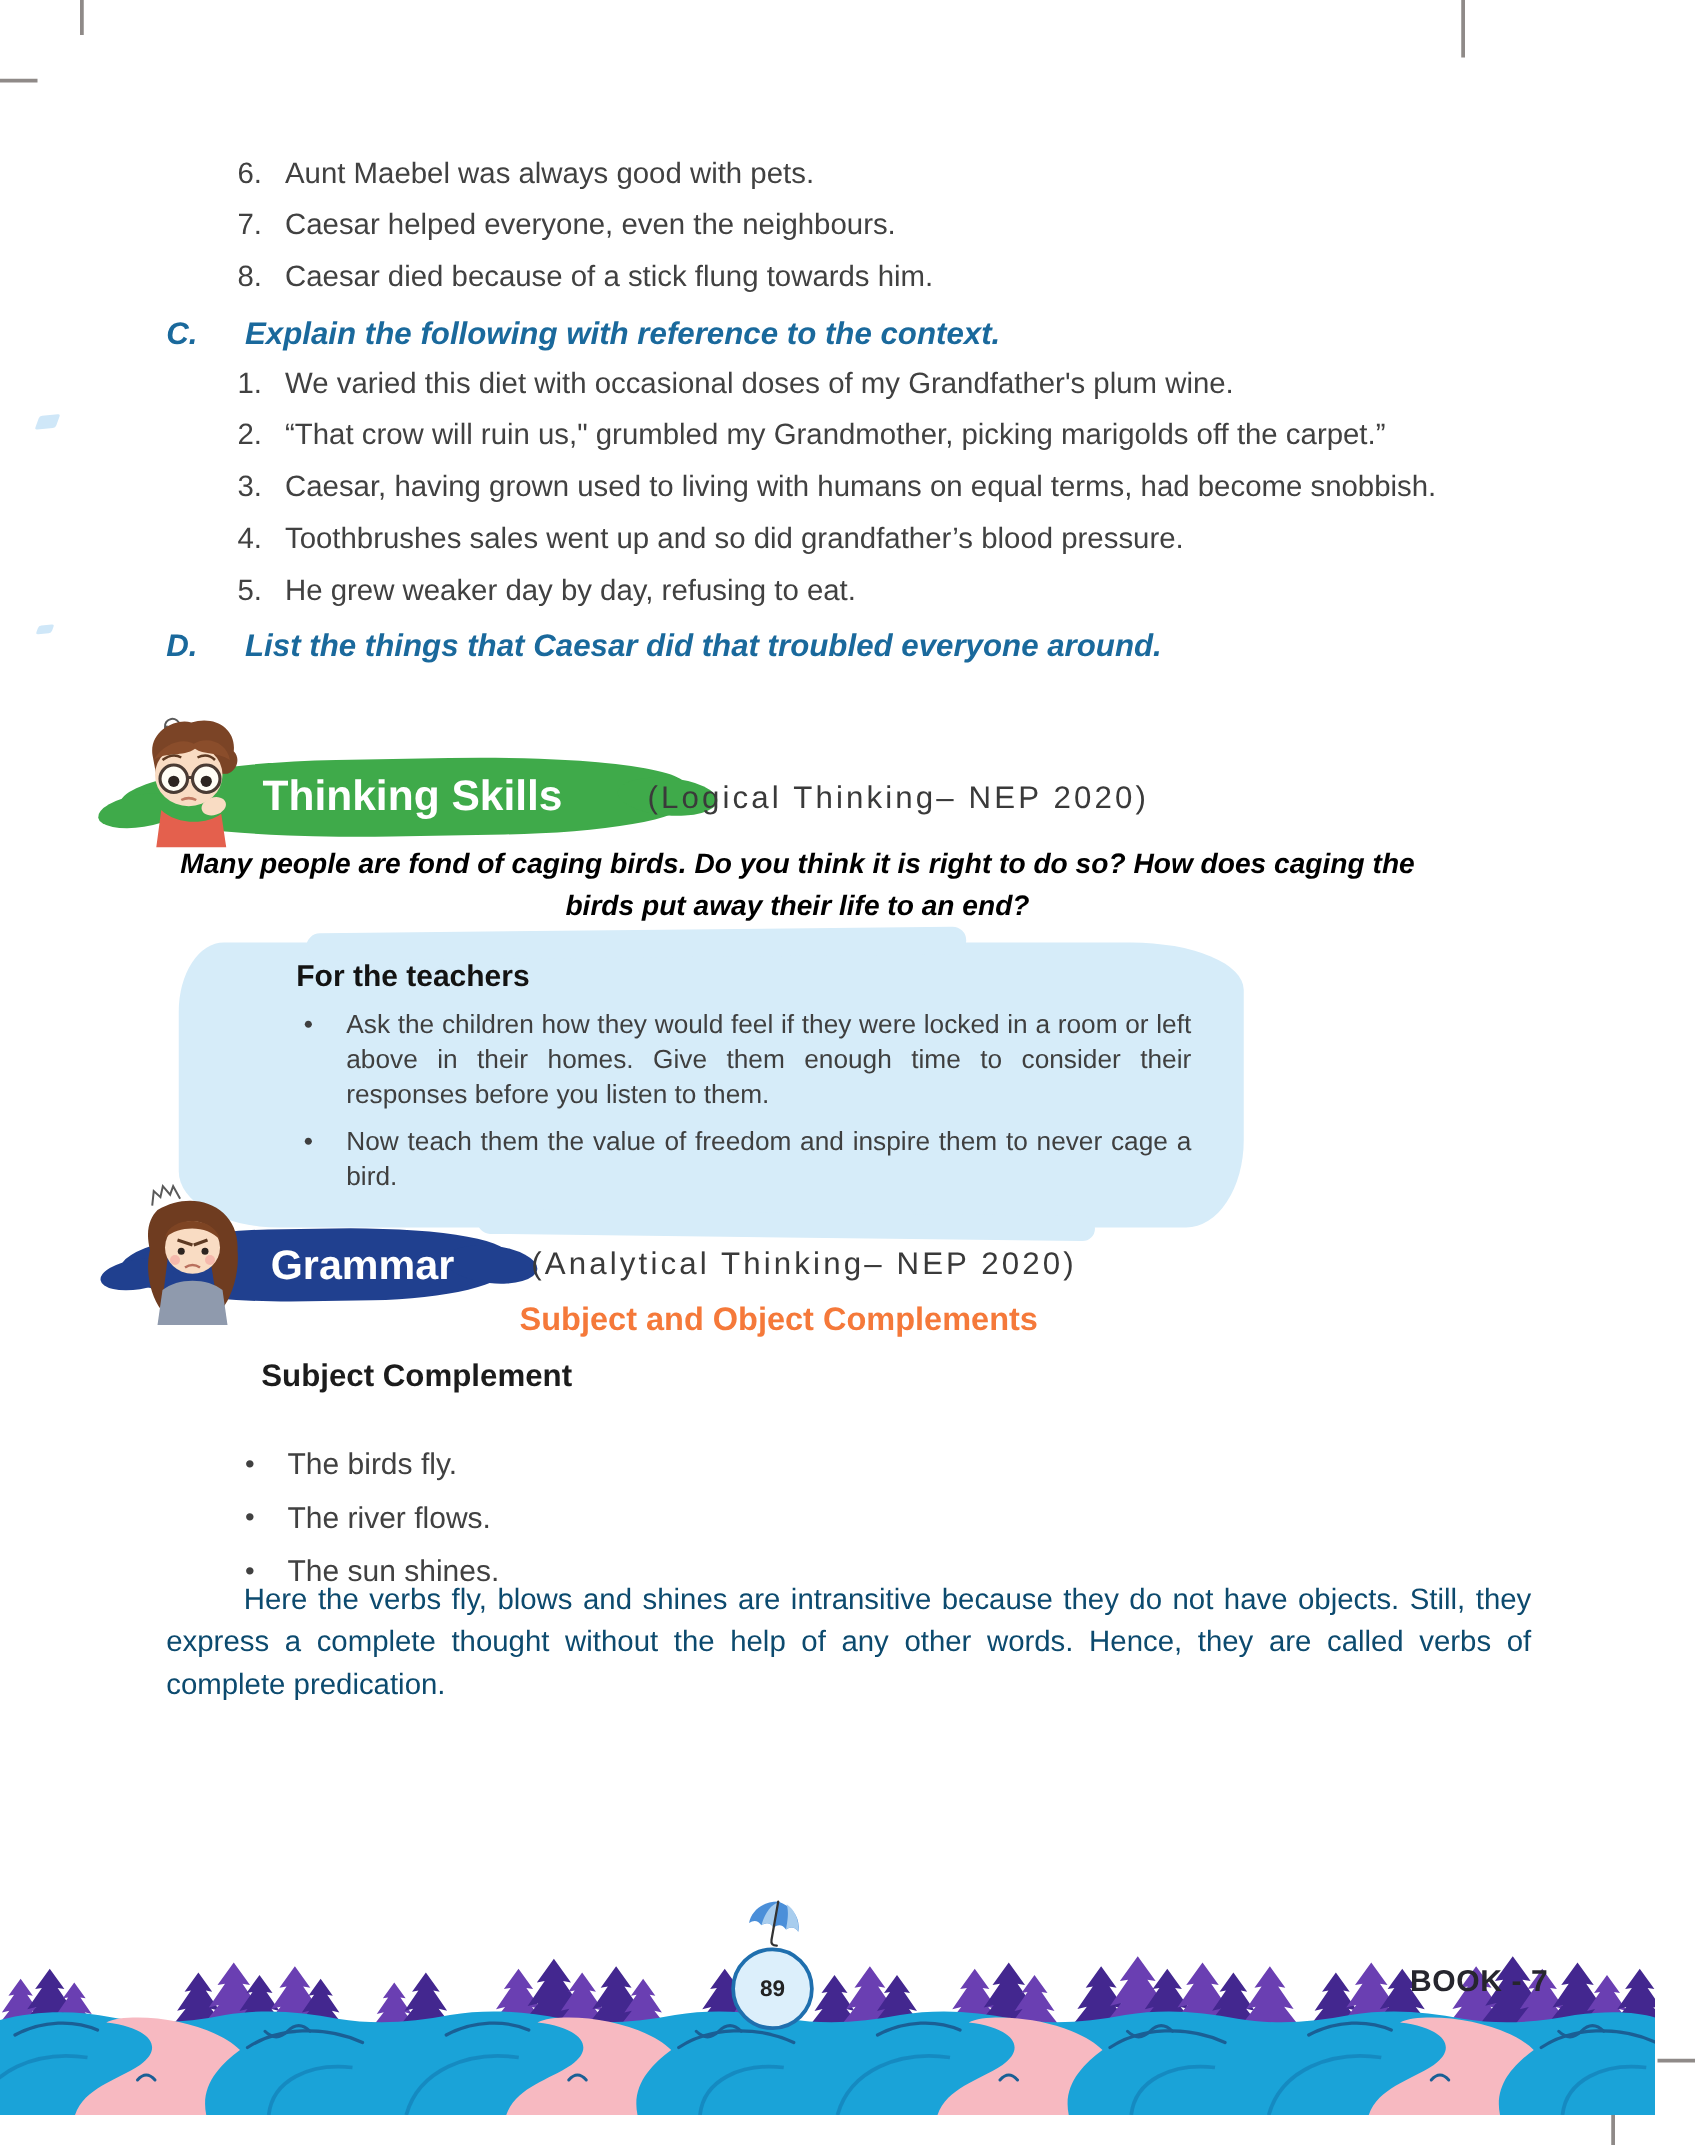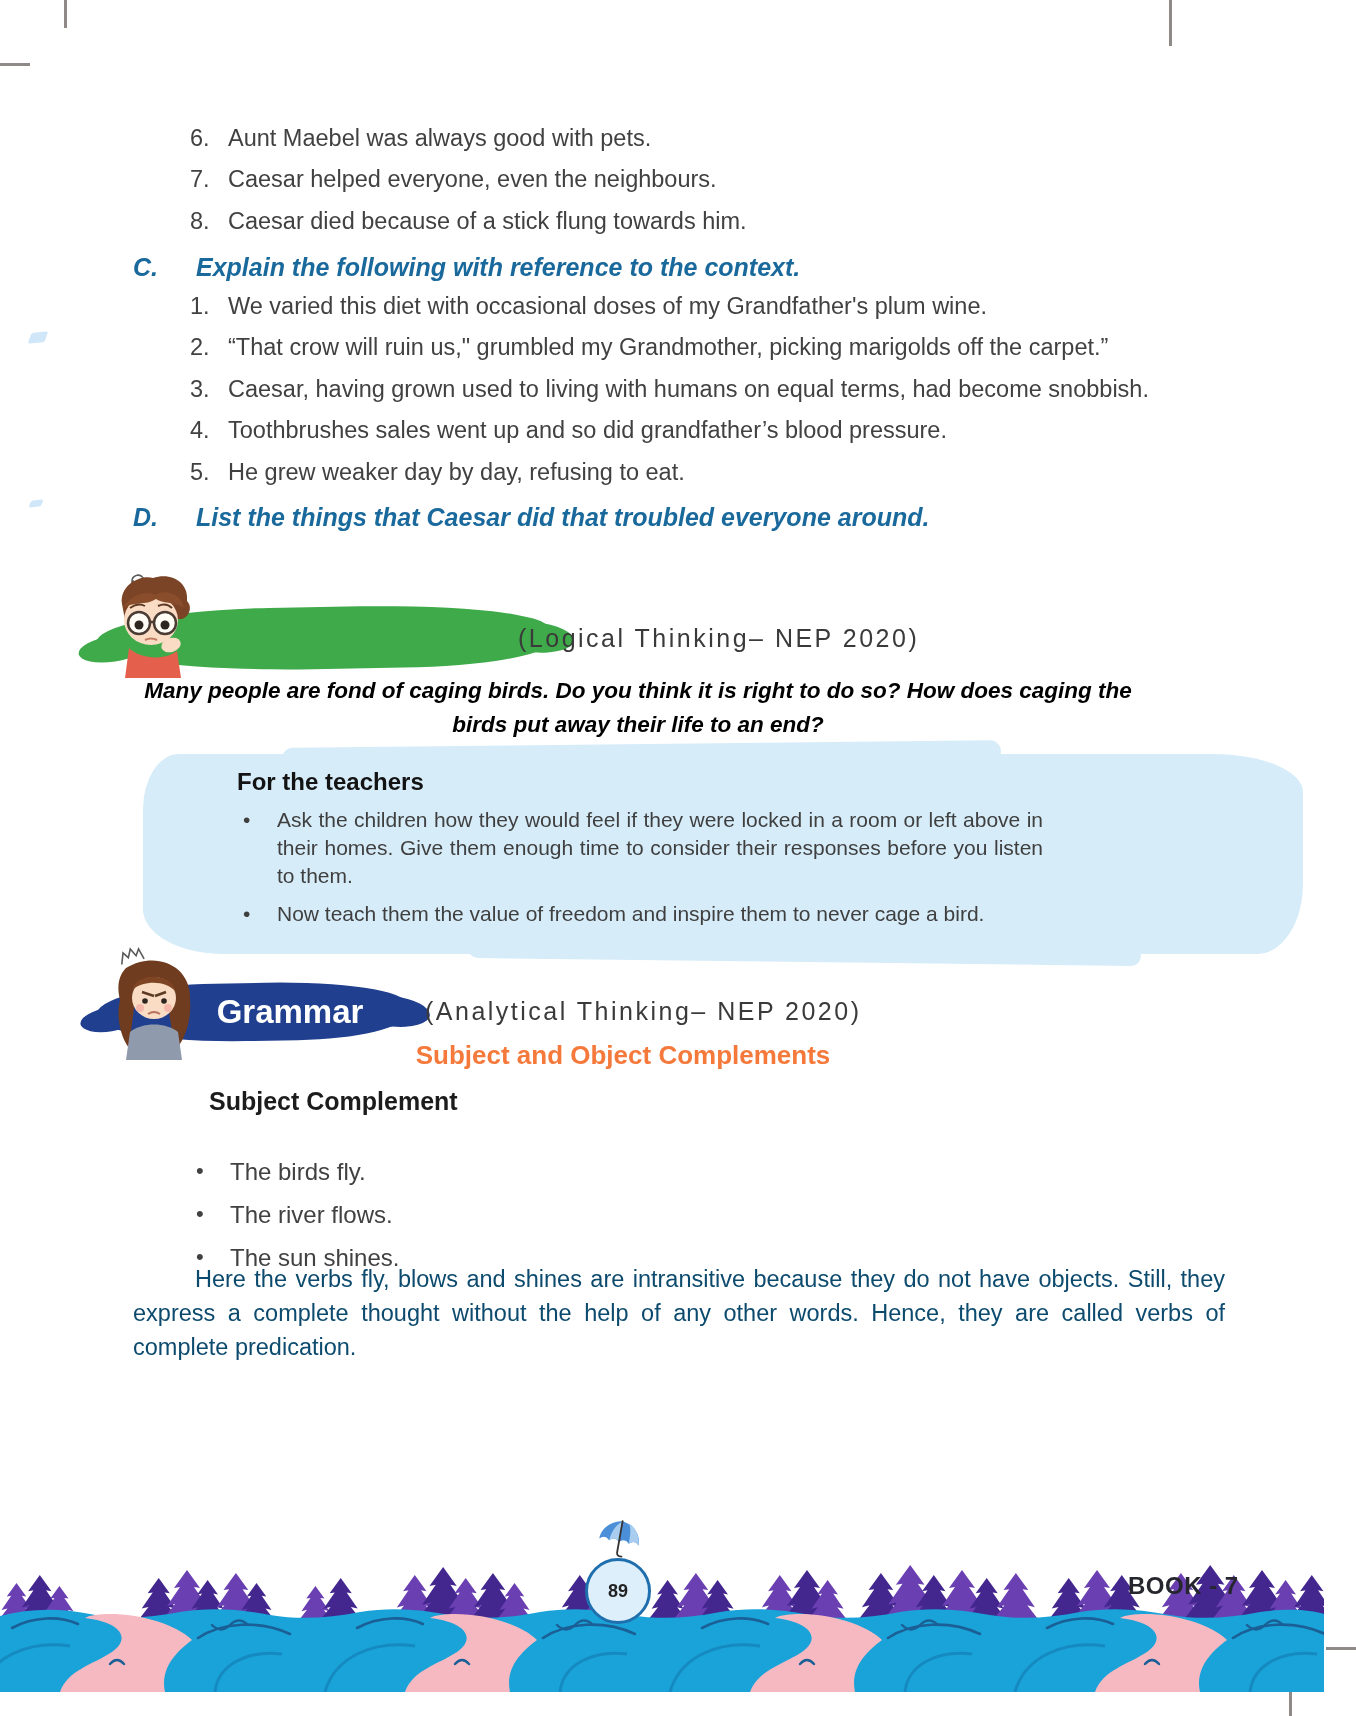--- a/index.html
+++ b/index.html
@@ -142,25 +142,26 @@
     <circle cx="47" cy="55" r="11" fill="#fffdf5" stroke="#4a3b33" stroke-width="2.5"></circle>
     <circle cx="73" cy="55" r="11" fill="#fffdf5" stroke="#4a3b33" stroke-width="2.5"></circle>
     <line x1="58" y1="54" x2="62" y2="54" stroke="#4a3b33" stroke-width="2.5"></line>
     <circle cx="47" cy="57" r="4.5" fill="#2d2520"></circle>
     <circle cx="73" cy="57" r="4.5" fill="#2d2520"></circle>
     <path d="M53,72 q6,-3 12,0" fill="none" stroke="#c07a62" stroke-width="2"></path>
     <path d="M37,80 C48,91 72,93 85,83 L89,110 L33,110 Z" fill="#e4604d"></path>
     <ellipse cx="79" cy="77" rx="10" ry="7" fill="#f9dcc3" transform="rotate(-18 79 77)"></ellipse>
   </svg>
   <div class="brush brush-green" style="left:96px;top:607px;width:452px;height:62px;"></div>
+  <span class="banner-label" style="left:180px;top:618px;width:300px;font-size:34px;">Thinking Skills</span>
   <span class="tagline" style="left:518px;top:624px;">(Logical Thinking– NEP 2020)</span>
 
   <p class="question" style="left:133px;top:674px;width:1010px;">Many people are fond of caging birds. Do you think it is right to do so? How does caging the birds put away their life to an end?</p>
 
-  <div class="tbox" style="left:143px;top:754px;width:1160px;min-height:152px;">
+  <div class="tbox" style="left:143px;top:754px;width:852px;min-height:152px;">
     <div class="tbox-inner">
       <h4>For the teachers</h4>
       <ul>
         <li>
           <span class="bullet">•</span>
           <span class="btxt">Ask the children how they would feel if they were locked in a room or left above in their homes. Give them enough time to consider their responses before you listen to them.</span>
         </li>
         <li>
           <span class="bullet">•</span>
           <span class="btxt">Now teach them the value of freedom and inspire them to never cage a bird.</span>

